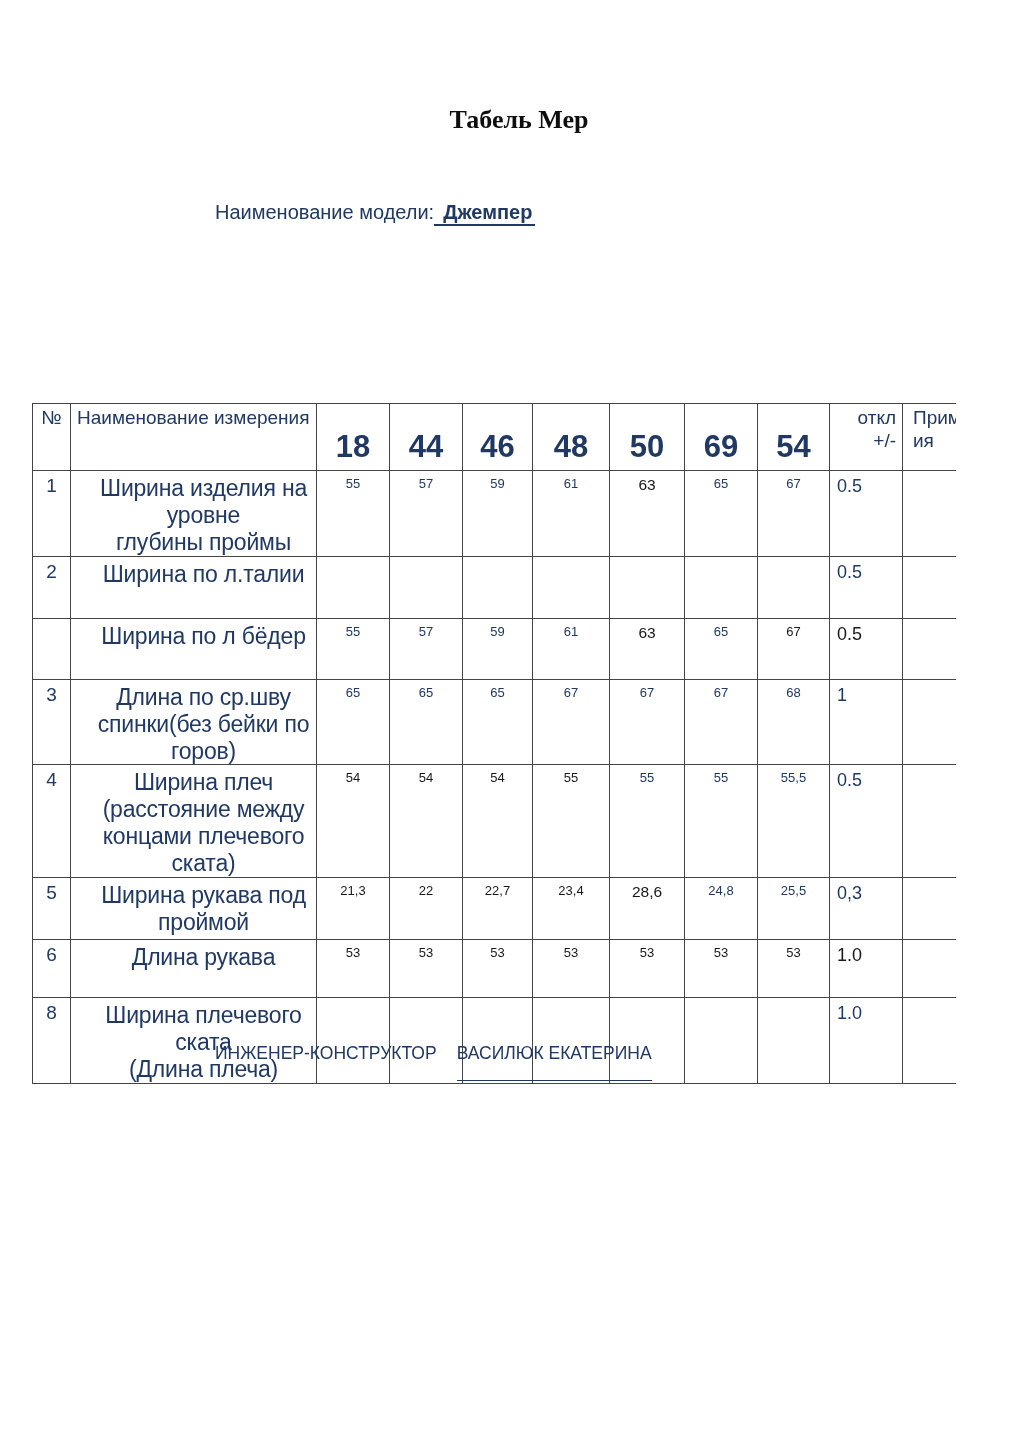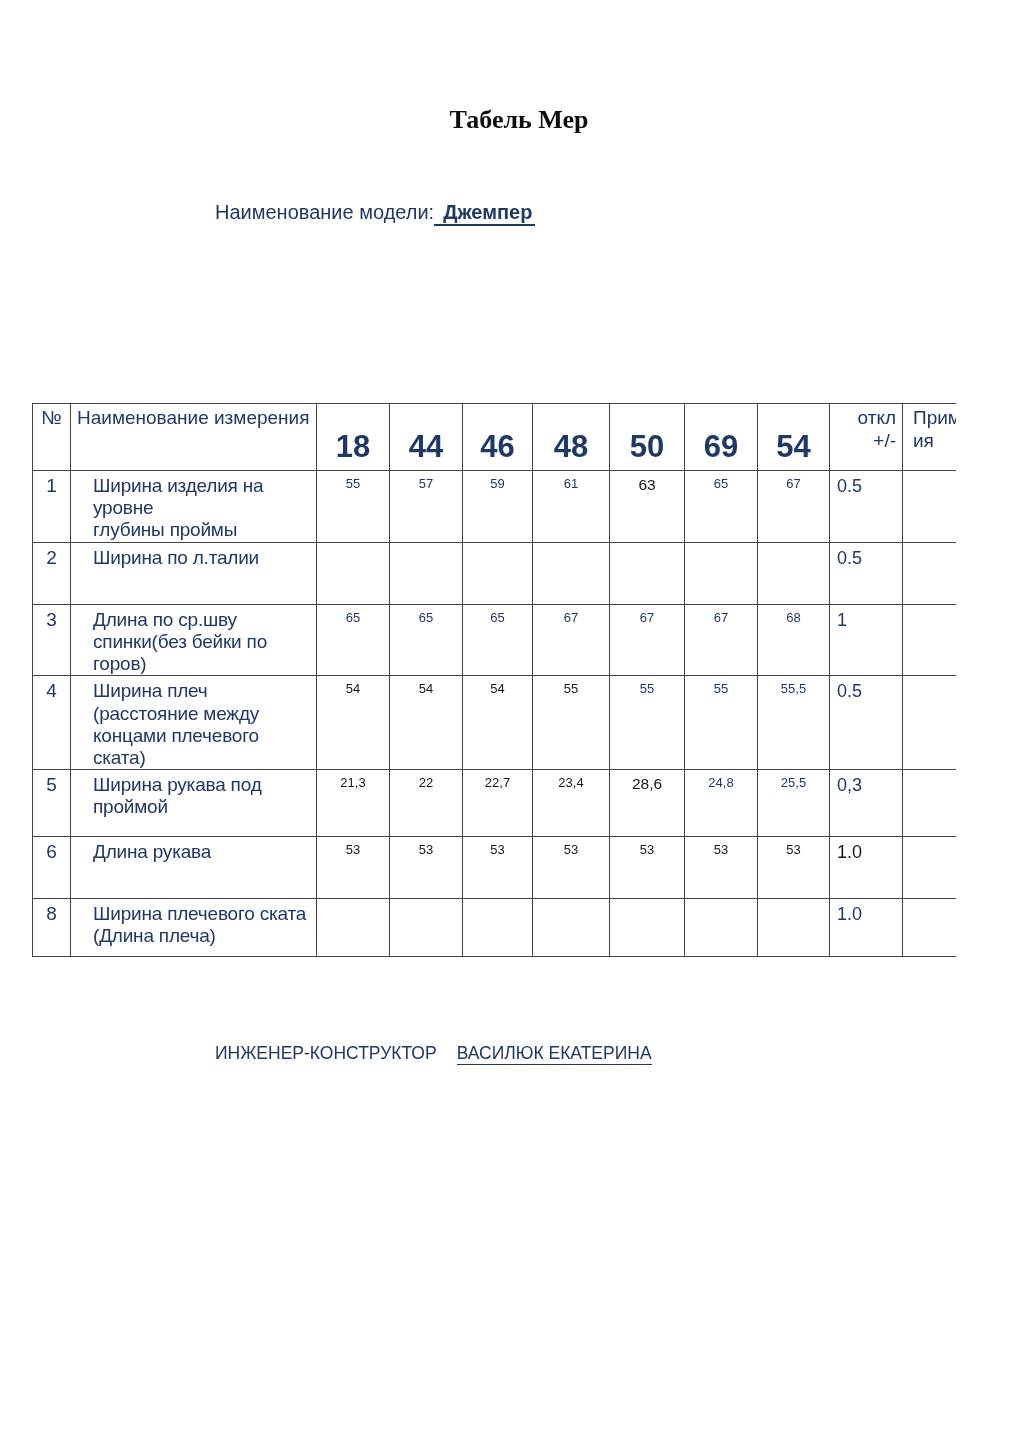--- a/index.html
+++ b/index.html
@@ -39,27 +39,27 @@
   thead th.hnotes{word-break:break-all;padding:3px 10px;}
   tbody tr:nth-child(1){height:65px;}
   tbody tr:nth-child(2){height:62px;}
   tbody tr:nth-child(3){height:61px;}
   tbody tr:nth-child(4){height:65px;}
   tbody tr:nth-child(5){height:67px;}
   tbody tr:nth-child(6){height:62px;}
   tbody tr:nth-child(7){height:58px;}
   tbody tr:nth-child(8){height:64px;}
   td.cnum{text-align:center;font-size:19px;padding-top:4px;}
-  td.cname{font-size:19px;letter-spacing:-0.2px;line-height:1.17;padding:4px 2px 0 22px;white-space:pre-line;}
+  td.cname{font-size:23px;letter-spacing:-0.2px;line-height:1.17;padding:4px 2px 0 22px;white-space:pre-line;text-align:center;}
   td.cval{text-align:center;font-size:13px;padding-top:5px;}
   td.ctol{font-size:18px;padding:5px 4px 0 7px;}
   td.k{color:var(--ink);}
   td.s{font-size:15.5px;}
   .footer{position:absolute;left:203px;top:1043px;font-size:17.5px;color:var(--navy);white-space:nowrap;}
-  .footer .name{margin-left:20px;border-bottom:1.5px solid var(--navy);padding-bottom:1px;}
+  .footer .name{margin-left:20px;border-bottom:1.5px solid var(--navy);padding-bottom:17px;}
 </style>
 </head>
 <body>
 
 <div class="page">
 
   <div class="doc-title">Табель Мер</div>
 
   <div class="model-name">
     <span>Наименование модели:</span><span class="value">Джемпер</span>
@@ -119,20 +119,33 @@
           <td class="cval"></td>
           <td class="cval"></td>
           <td class="cval"></td>
           <td class="cval"></td>
           <td class="cval"></td>
           <td class="cval"></td>
           <td class="ctol">0.5</td>
           <td class="cnotes"></td>
         </tr>
         <tr>
+          <td class="cnum"></td>
+          <td class="cname">Ширина по л бёдер</td>
+          <td class="cval">55</td>
+          <td class="cval">57</td>
+          <td class="cval">59</td>
+          <td class="cval">61</td>
+          <td class="cval k s">63</td>
+          <td class="cval">65</td>
+          <td class="cval k">67</td>
+          <td class="ctol k">0.5</td>
+          <td class="cnotes"></td>
+        </tr>
+        <tr>
           <td class="cnum">3</td>
           <td class="cname">Длина по ср.шву
 спинки(без бейки по
 горов)</td>
           <td class="cval">65</td>
           <td class="cval">65</td>
           <td class="cval">65</td>
           <td class="cval">67</td>
           <td class="cval">67</td>
           <td class="cval">67</td>

